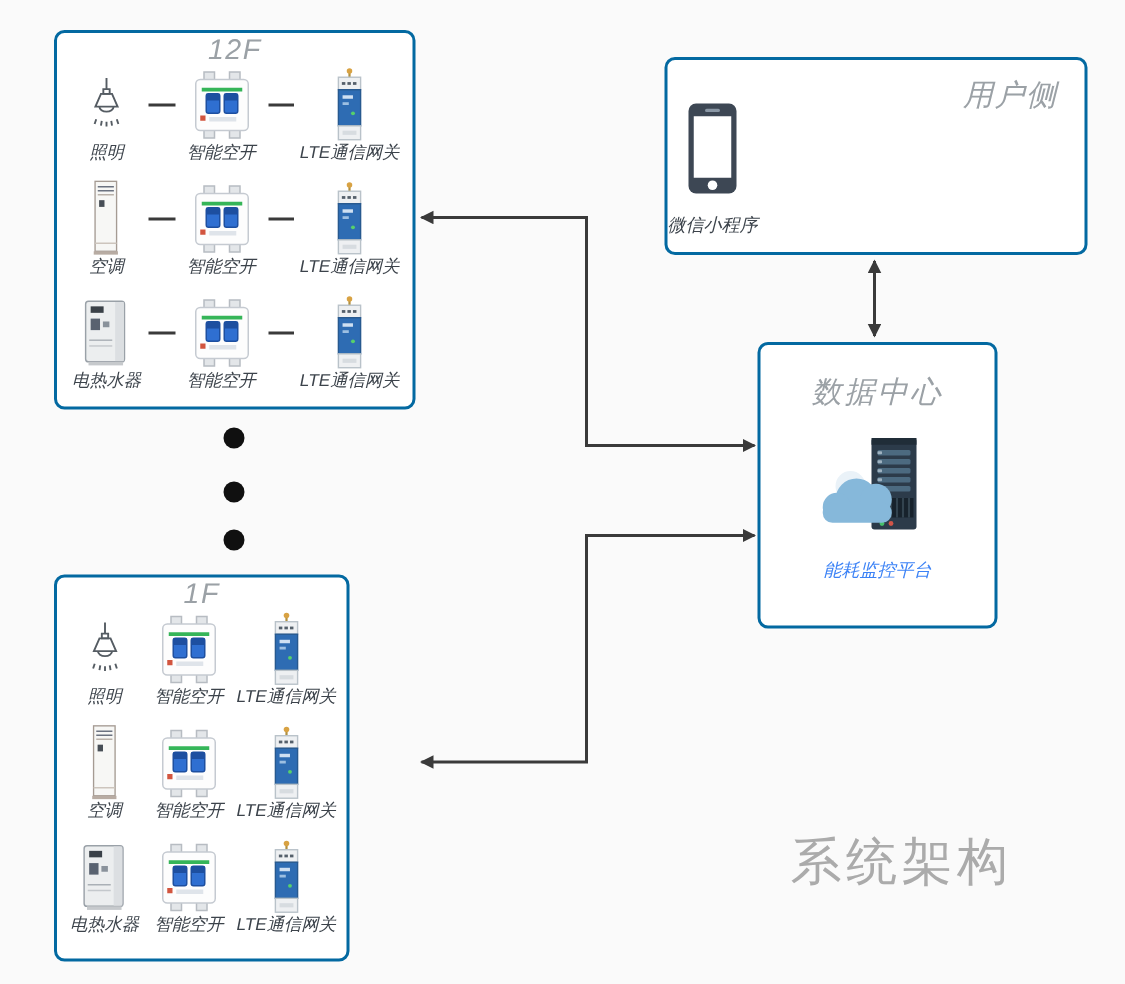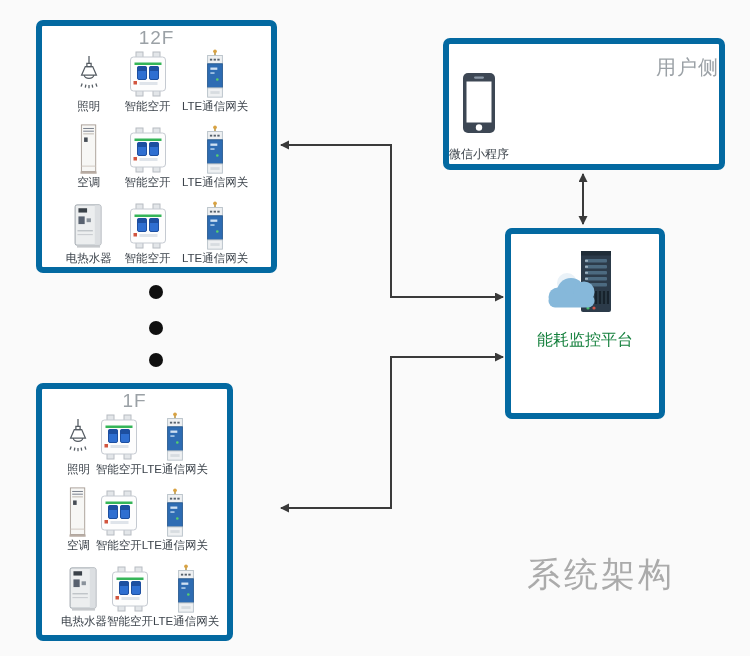--- a/index.html
+++ b/index.html
@@ -1,35 +1,35 @@
 <!DOCTYPE html>
 <html><head>
 <meta charset="utf-8">
 <style>
   html,body{margin:0;padding:0;}
   body{font-family:"Liberation Sans","DejaVu Sans",sans-serif;background:#fafafa;}
   #canvas{position:relative;width:750px;height:656px;background:#fafafa;overflow:hidden;}
   .overlay{position:absolute;left:0;top:0;pointer-events:none;}
-  .box{position:absolute;background:#fff;border:6px solid #0369a1;border-radius:7px;box-sizing:border-box;}
+  .box{position:absolute;background:#fff;border:2px solid #0369a1;border-radius:7px;box-sizing:border-box;font-style:italic;}
   .floor-title{text-align:center;color:#9ba1a6;font-size:19px;line-height:23px;height:23px;letter-spacing:1px;}
-  .frow{display:flex;height:76px;padding:0 19px;align-items:flex-start;}
+  .frow{display:flex;height:76px;padding:0 5px;align-items:flex-start;}
   .cell{display:flex;flex-direction:column;align-items:center;}
   .iconbox{height:50px;display:flex;align-items:center;justify-content:center;}
   .lbl{font-size:11.5px;color:#3c434b;line-height:14px;white-space:nowrap;}
   .wire{flex:1;height:2px;background:#3a3a3a;margin-top:24px;}
   .dev{width:56px}.brk{width:62px}.gw{width:74px}
   .dot{position:absolute;width:14px;height:14px;border-radius:50%;background:#101010;left:149px;}
-  .user-title{position:absolute;top:10px;right:0;color:#9ba1a6;font-size:20px;letter-spacing:1px;}
+  .user-title{position:absolute;top:10px;right:18px;color:#9ba1a6;font-size:20px;letter-spacing:1px;}
   .user-items{display:flex;justify-content:space-between;gap:58px;margin-top:26px;}
   .uitem{display:flex;flex-direction:column;align-items:center;}
   .uitem .iconbox{height:66px;}
   .uitem .lbl{margin-top:11px;font-size:12px;}
   .dc-title{text-align:center;color:#9ba1a6;font-size:20px;margin-top:18px;letter-spacing:2px;}
   .dc-iconwrap{display:flex;justify-content:center;margin-top:16px;}
-  .dc-label{text-align:center;font-size:16px;color:#15803d;margin-top:10px;}
+  .dc-label{text-align:center;font-size:12px;color:#3b82f6;margin-top:10px;}
   .watermark{position:absolute;left:527px;top:552px;font-size:34px;color:#ababab;letter-spacing:3px;}
 </style>
 </head>
 <body>
 
 <div id="canvas">
 
   <svg width="0" height="0" style="position:absolute" aria-hidden="true">
     <defs>
       <symbol id="sym-lamp" viewBox="0 0 24 36">
@@ -356,20 +356,21 @@
             <svg width="34" height="62">
               <use href="#sym-phone"></use>
             </svg>
           </div>
         <div class="lbl">微信小程序</div>
       </div>
     </div>
   </div>
 
   <div class="box" style="left:505px;top:228px;width:160px;height:191px;">
+    <div class="dc-title">数据中心</div>
     <div class="dc-iconwrap">
       <span><svg width="76" height="66">
             <use href="#sym-cloudserver"></use>
           </svg></span>
     </div>
     <div class="dc-label">能耗监控平台</div>
   </div>
 
   <div class="watermark">系统架构</div>
 

